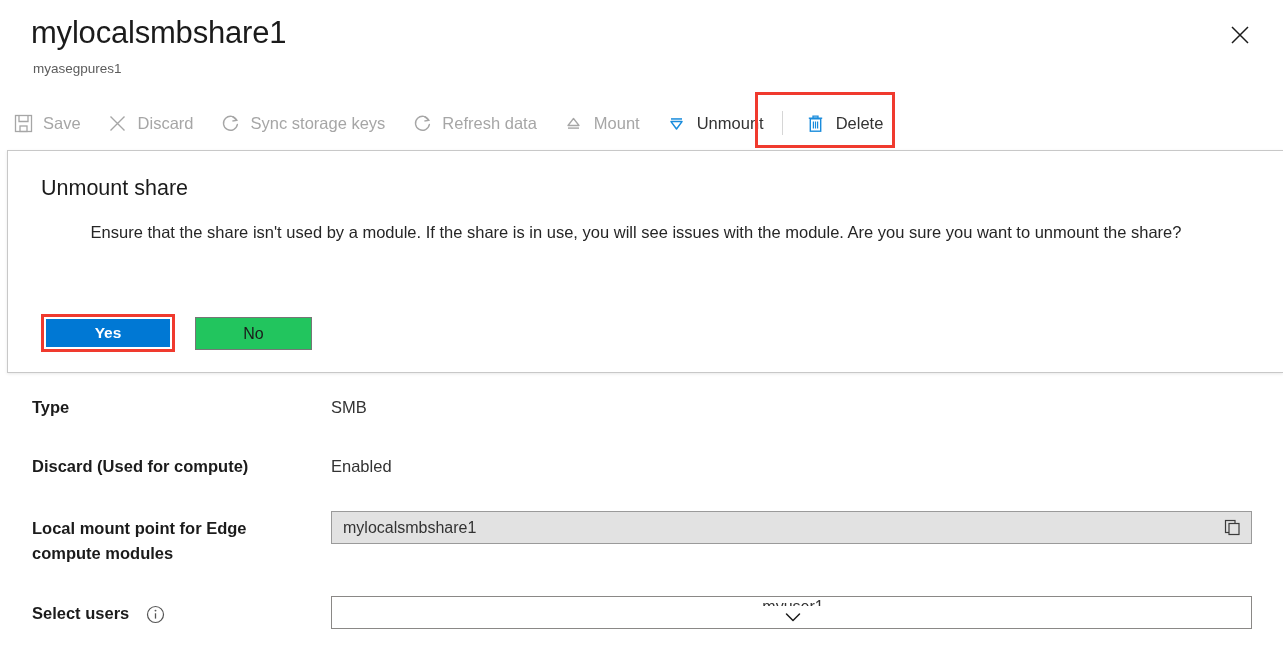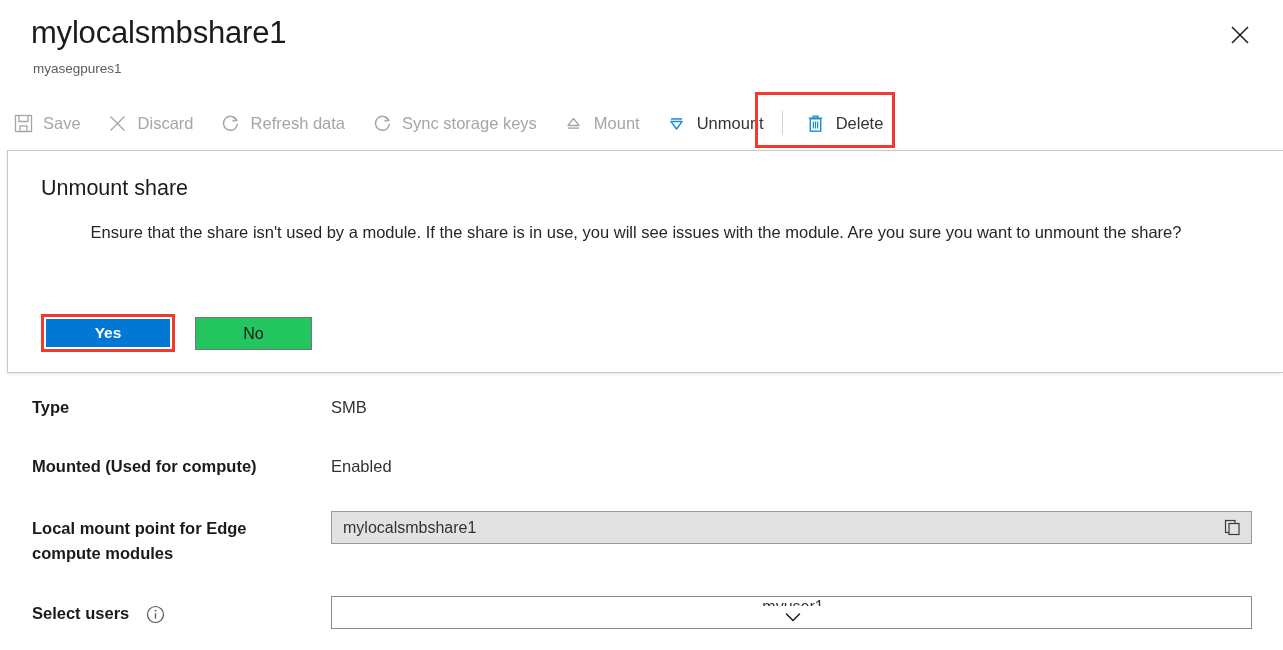--- a/index.html
+++ b/index.html
@@ -312,31 +312,31 @@
       <span class="cmd-label">Discard</span>
     </div>
 
     <div class="cmd">
       <span class="cmd-icon">
         <svg width="21" height="21" viewBox="0 0 21 21">
           <path d="M16.8 7.2 A7 7 0 1 0 17.4 11.4" fill="none" stroke="#a6a6a6" stroke-width="1.4" stroke-linecap="round"></path>
           <path d="M12.6 3.4 L16.9 7.4 L12.4 8.0" fill="none" stroke="#a6a6a6" stroke-width="1.4" stroke-linejoin="round"></path>
         </svg>
       </span>
-      <span class="cmd-label">Refresh data</span>
+      <span class="cmd-label">Sync storage keys</span>
     </div>
 
     <div class="cmd">
       <span class="cmd-icon">
         <svg width="21" height="21" viewBox="0 0 21 21">
           <path d="M16.8 7.2 A7 7 0 1 0 17.4 11.4" fill="none" stroke="#a6a6a6" stroke-width="1.4" stroke-linecap="round"></path>
           <path d="M12.6 3.4 L16.9 7.4 L12.4 8.0" fill="none" stroke="#a6a6a6" stroke-width="1.4" stroke-linejoin="round"></path>
         </svg>
       </span>
-      <span class="cmd-label">Sync storage keys</span>
+      <span class="cmd-label">Refresh data</span>
     </div>
 
     <div class="cmd">
       <span class="cmd-icon">
         <svg width="21" height="21" viewBox="0 0 21 21">
           <path d="M10.5 5.5 L16 12.5 L5 12.5 Z" fill="none" stroke="#a6a6a6" stroke-width="1.3" stroke-linejoin="round"></path>
           <rect x="5" y="14.4" width="11" height="1.4" fill="#a6a6a6"></rect>
         </svg>
       </span>
       <span class="cmd-label">Mount</span>
@@ -382,21 +382,21 @@
   </div>
 
   <div class="form">
 
     <div class="row" style="top:17px;">
       <div class="row-label">Type</div>
       <div class="row-value-static">SMB</div>
     </div>
 
     <div class="row" style="top:76px;">
-      <div class="row-label">Mounted (Used for compute)</div>
+      <div class="row-label">Discard (Used for compute)</div>
       <div class="row-value-static">Enabled</div>
     </div>
 
     <div class="row" style="top:138px;">
       <div class="row-label" style="width:270px;">Local mount point for Edge compute modules</div>
       <div class="textbox readonly" style="top:-5px;">
         <span class="tb-text">mylocalsmbshare1</span>
         <span class="tb-trailing">
           <svg width="19" height="19" viewBox="0 0 19 19">
             <rect x="2.5" y="2.5" width="9.5" height="12" fill="none" stroke="#3b3b3b" stroke-width="1.2"></rect>

